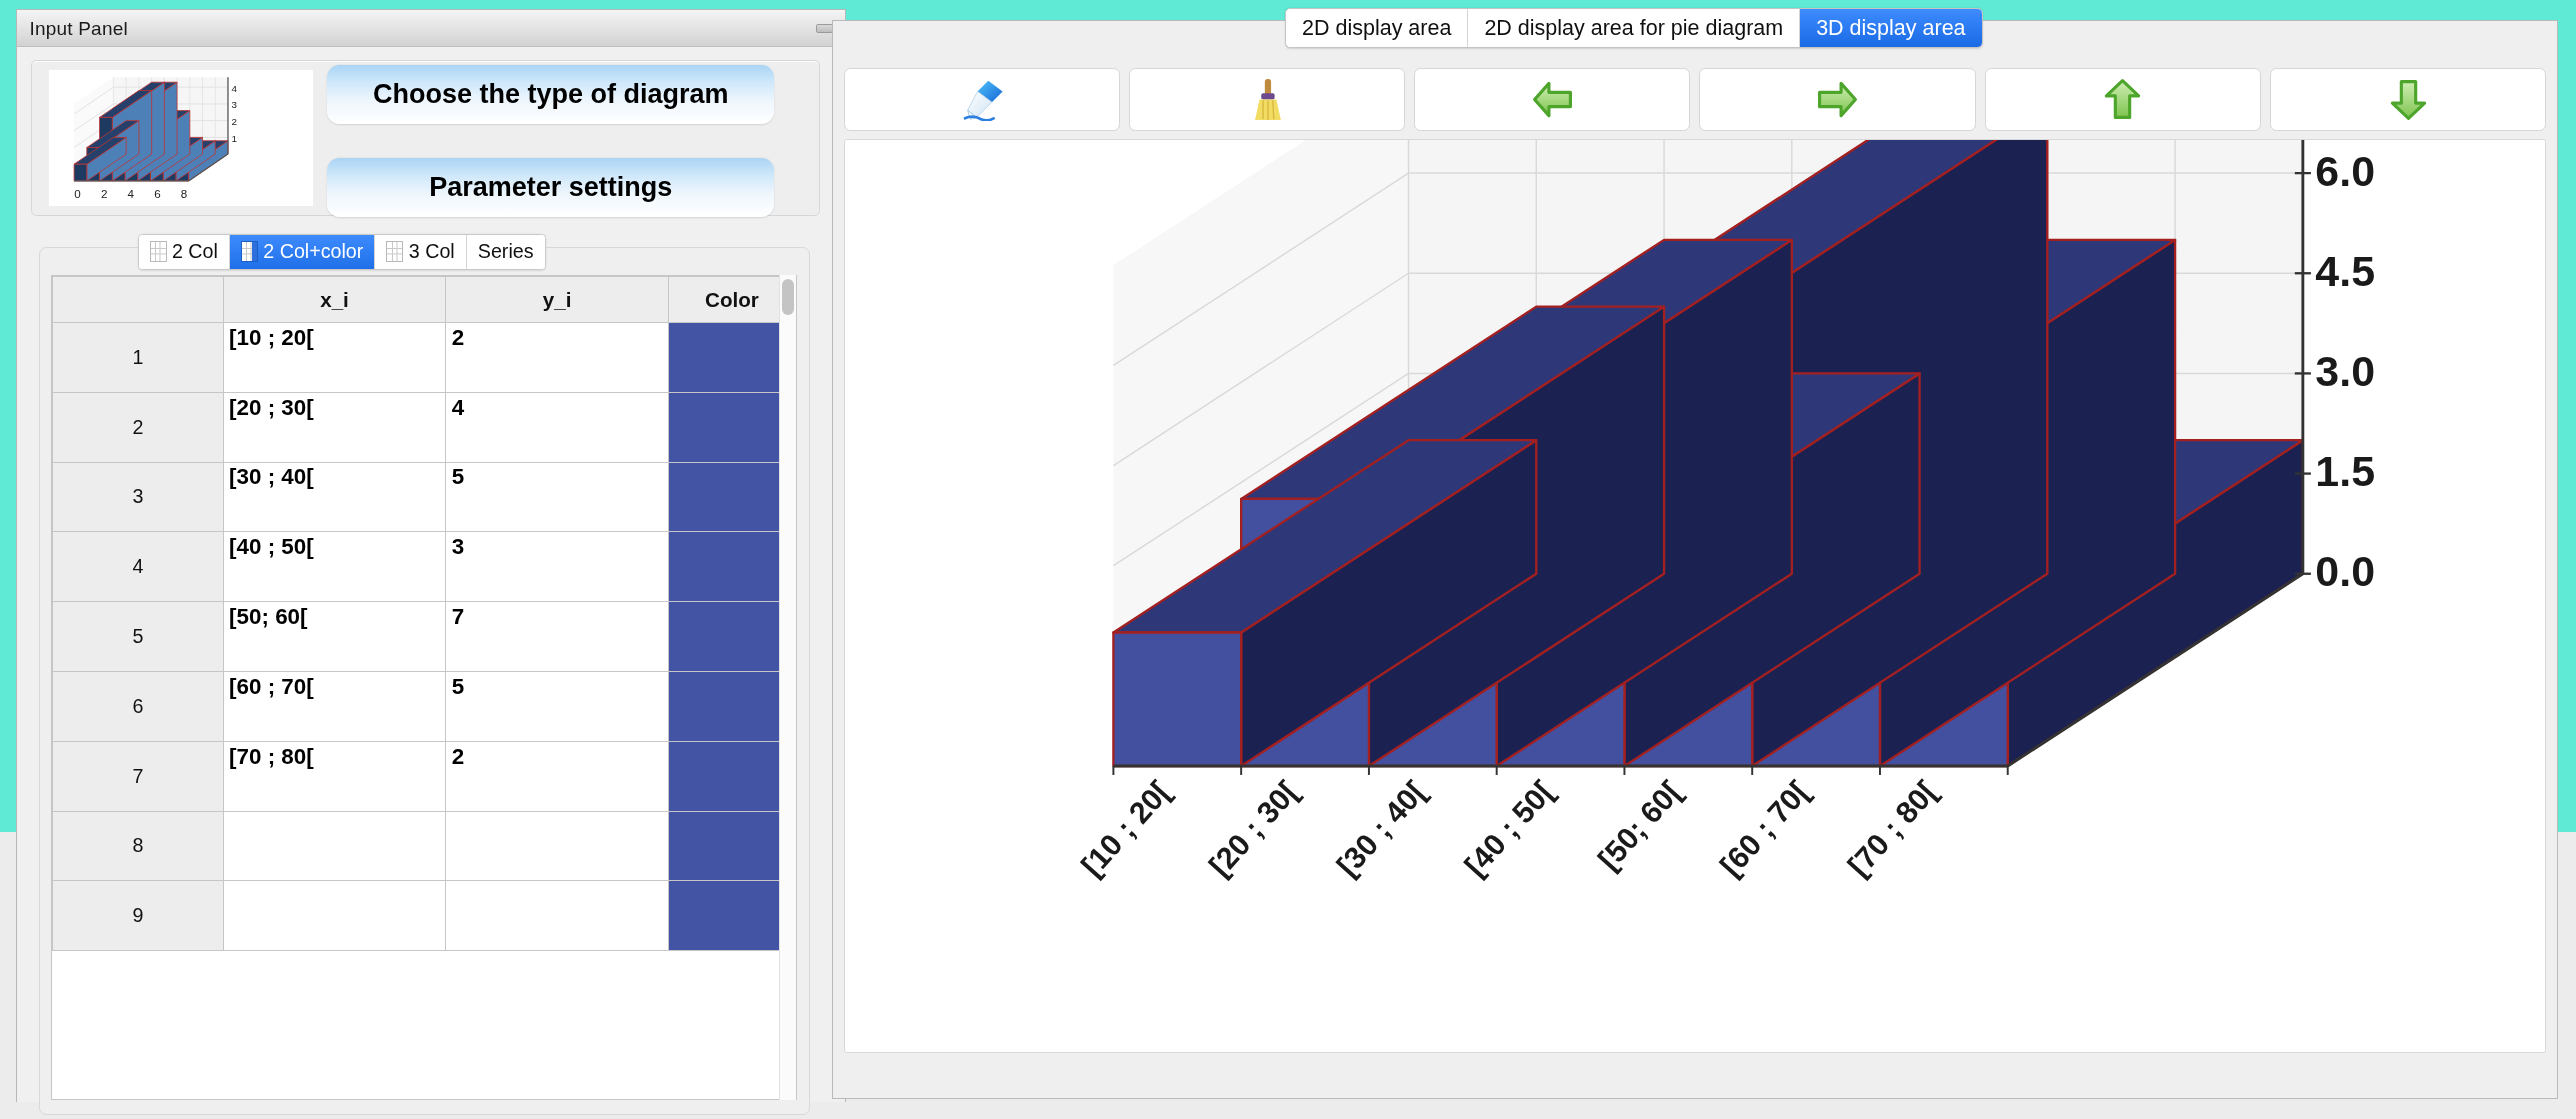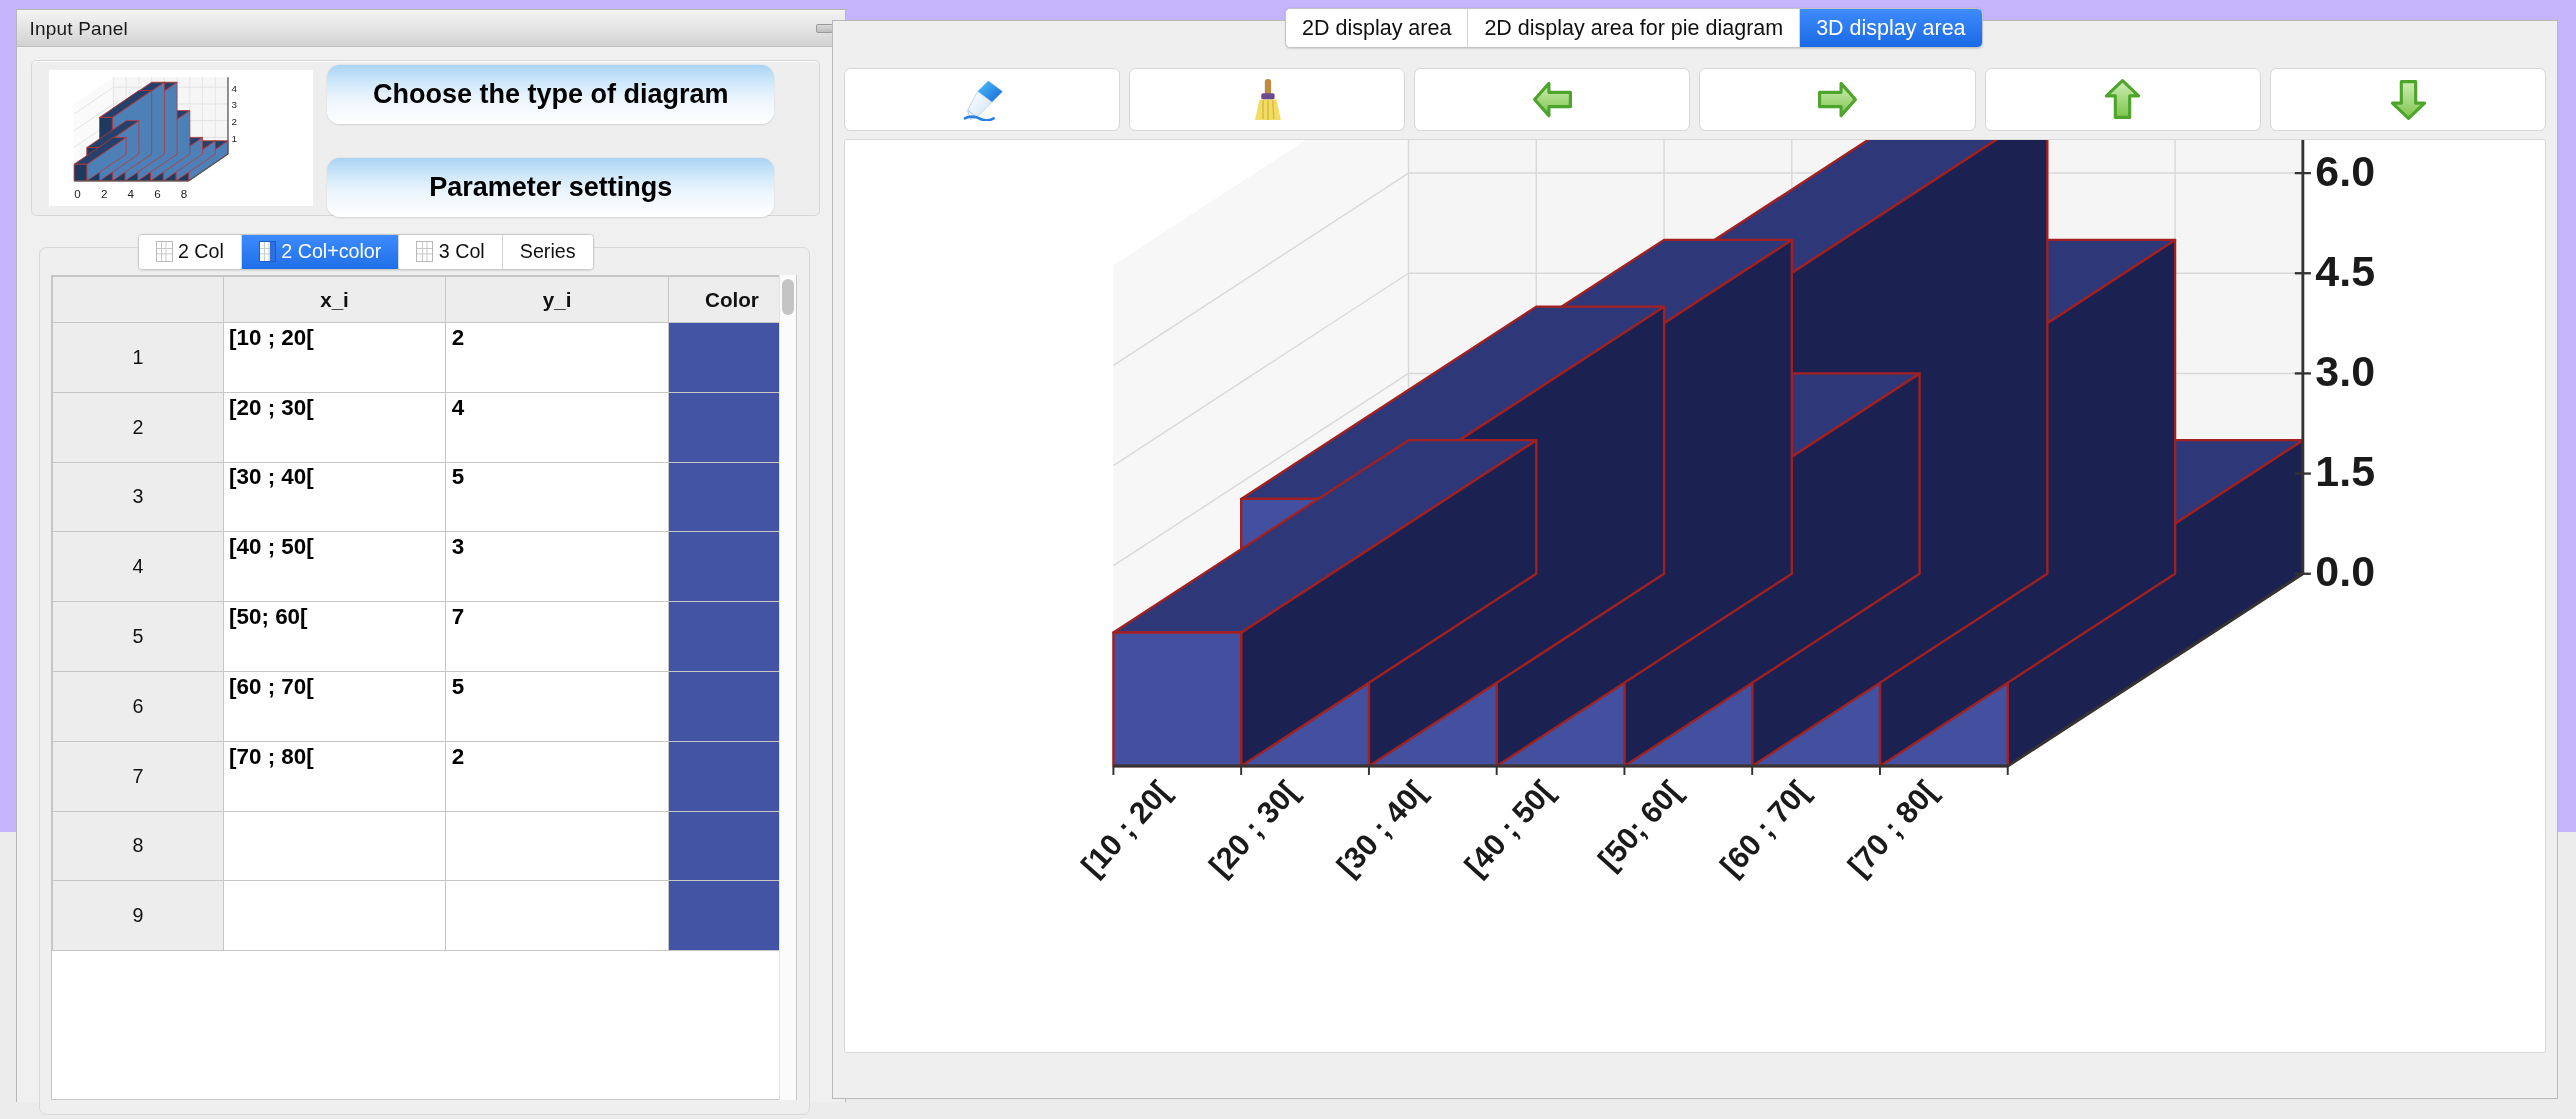--- a/index.html
+++ b/index.html
@@ -2,21 +2,21 @@
 <html style="font-size:14.3px"><head>
 <meta charset="utf-8">
 <style>
   html,body{margin:0;padding:0;}
   body{
     width:2576px;height:1120px;
     background:#ececec;
     font-family:"Liberation Sans",sans-serif;
     overflow:hidden;
   }
-  .app{position:relative;width:2576px;height:832px;background:#c4b5fd;}
+  .app{position:relative;width:2576px;height:832px;background:#5eead4;}
 
   
   .input-panel{
     position:absolute;left:16px;top:9px;width:830px;height:1093px;
     background:#f0f0f0;
     border:0.9px solid #b7b7b7;
     box-sizing:border-box;
   }
   .ip-titlebar{
     position:relative;height:36px;
@@ -70,21 +70,21 @@
     position:absolute;left:21.5px;top:200px;width:769px;height:866px;
     background:#efefef;border:0.9px solid #d8d8d8;border-radius:7.2px;
   }
   .seg-tabs{
     position:absolute;left:98px;top:-14.3px;height:34px;
     display:flex;background:#ffffff;border:0.9px solid #c9c9c9;border-radius:4.5px;
     overflow:hidden;box-shadow:0 0.9px 1.8px rgba(0,0,0,.10);
   }
   .seg{
     display:flex;align-items:center;gap:5.4px;
-    padding:0 17px;height:34px;font-size:19.7px;color:#101010;
+    padding:0 11px;height:34px;font-size:19.7px;color:#101010;
     border-right:0.9px solid #d4d4d4;cursor:pointer;background:#fff;
     white-space:nowrap;
   }
   .seg:last-child{border-right:none;}
   .seg.active{
     background:linear-gradient(to bottom,#3d8bfd 0%,#1f6fe8 100%);
     color:#fff;
   }
   .seg .gicon{
     width:15px;height:19px;display:inline-block;position:relative;

